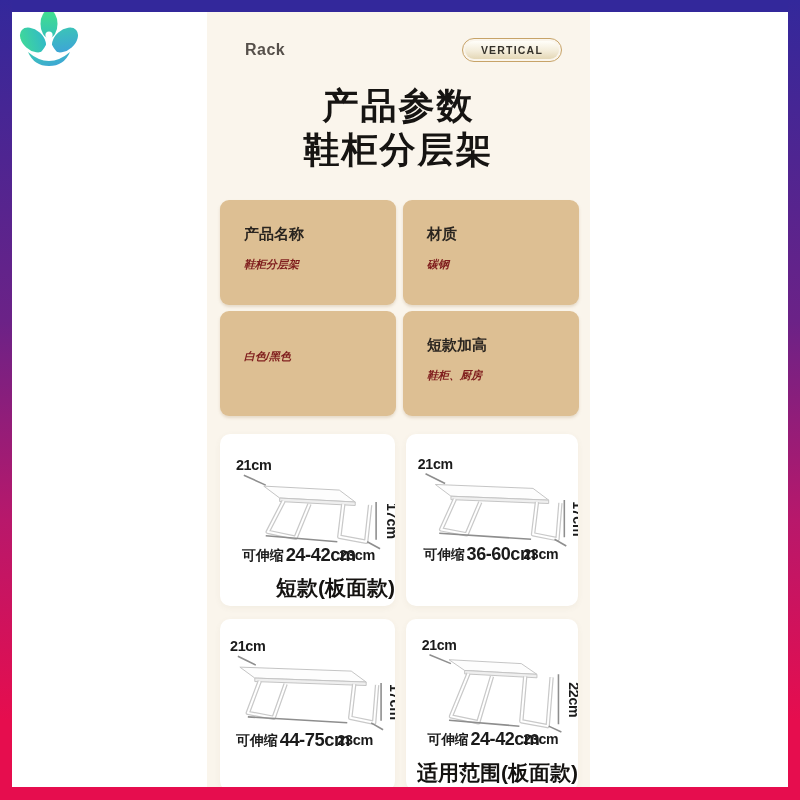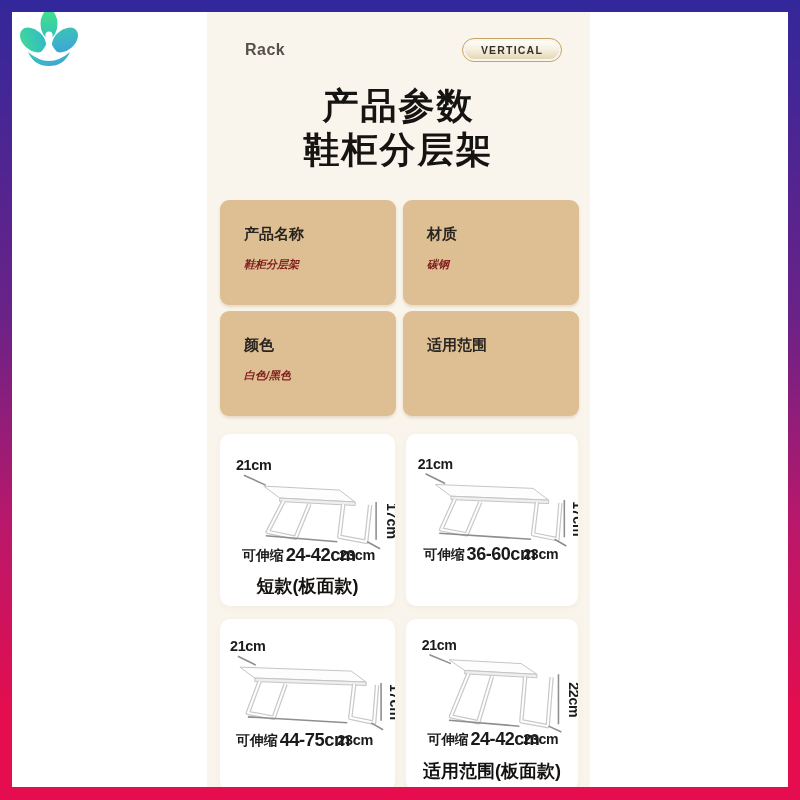--- a/index.html
+++ b/index.html
@@ -38,21 +38,21 @@
     padding:25px 0 0 24px;box-sizing:border-box;
     box-shadow:0 2px 3px rgba(170,140,95,.25);}
   .spec-label{font-size:15px;font-weight:bold;color:#2A2520;}
   .spec-value{font-size:11px;font-weight:bold;color:#7f1d1d;margin-top:13px;font-style:italic;}
   
   .diagram-grid{margin:18px 0 0 13px;width:422px;display:grid;
     grid-template-columns:175px 172px;column-gap:11px;row-gap:13px;}
   .diagram-card{height:172px;background:#ffffff;border-radius:10px;
     box-shadow:0 2px 6px rgba(120,100,70,.06);overflow:hidden;}
   .diagram-card svg{display:block;width:100%;height:142px;}
-  .diagram-caption{text-align:center;font-size:18px;font-weight:bold;color:#141210;
+  .diagram-caption{text-align:right;font-size:21px;font-weight:bold;color:#141210;
     margin-top:-2px;}
   
   .rackline{fill:none;stroke:#C9C9C9;stroke-width:4.5;stroke-linejoin:round;}
   .rackcore{fill:none;stroke:#FFFFFF;stroke-width:2;stroke-linejoin:round;}
   .board{fill:#FDFDFD;stroke:#C4C4C4;stroke-width:1;}
   .boardface{fill:#EFEFEF;stroke:#C4C4C4;stroke-width:1;}
   .dimline{stroke:#8E8E8E;stroke-width:1.6;fill:none;}
   .dim{font:bold 14.5px "Liberation Sans",sans-serif;fill:#1B1B1B;letter-spacing:-.3px;}
   .dimbig{font:bold 18.5px "Liberation Sans",sans-serif;fill:#1B1B1B;letter-spacing:-.5px;}
   .cjk{font:bold 14px "Liberation Sans",sans-serif;fill:#1B1B1B;}
@@ -107,25 +107,25 @@
   <div class="spec-grid">
     <div class="spec-card">
       <div class="spec-label">产品名称</div>
       <div class="spec-value">鞋柜分层架</div>
     </div>
     <div class="spec-card">
       <div class="spec-label">材质</div>
       <div class="spec-value">碳钢</div>
     </div>
     <div class="spec-card">
-      <div class="spec-label">颜色</div>
       <div class="spec-value">白色/黑色</div>
     </div>
     <div class="spec-card">
-      <div class="spec-label">适用范围</div>
+      <div class="spec-label">短款加高</div>
+      <div class="spec-value">鞋柜、厨房</div>
     </div>
   </div>
 
   <div class="diagram-grid">
 
     <div class="diagram-card">
       <svg viewBox="0 0 176 142">
         <polygon class="board" points="44,52 120,56 136,68 60,64"></polygon>
         <polygon class="boardface" points="60,64 136,68 136,71.5 60,67.5"></polygon>
         <path class="rackline" d="M64,67 L48,98 L76,104 L90,70"></path>

